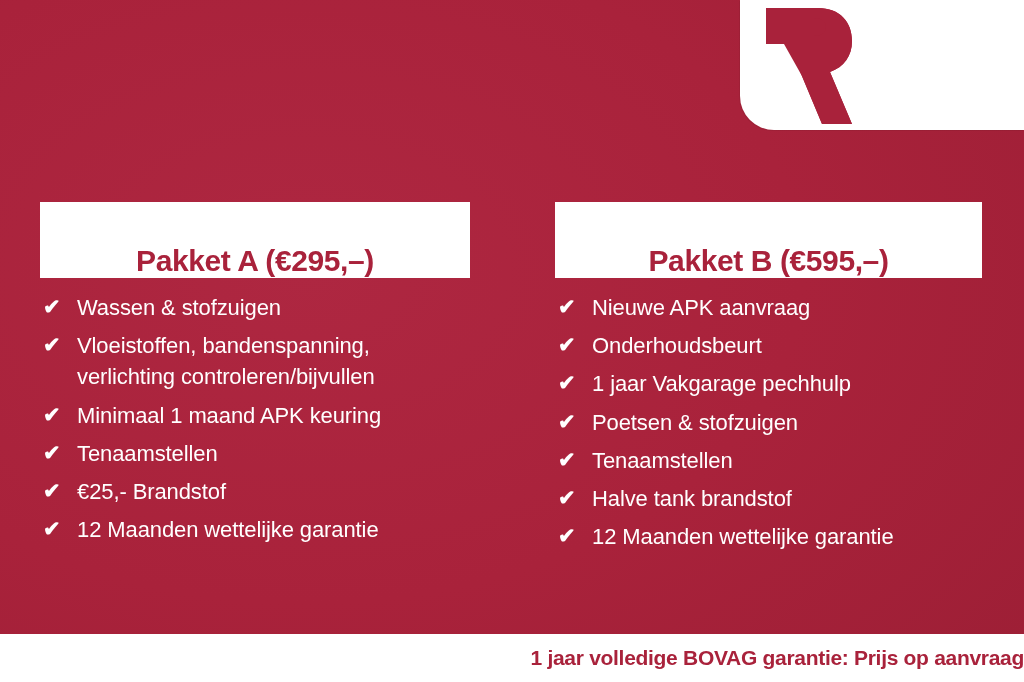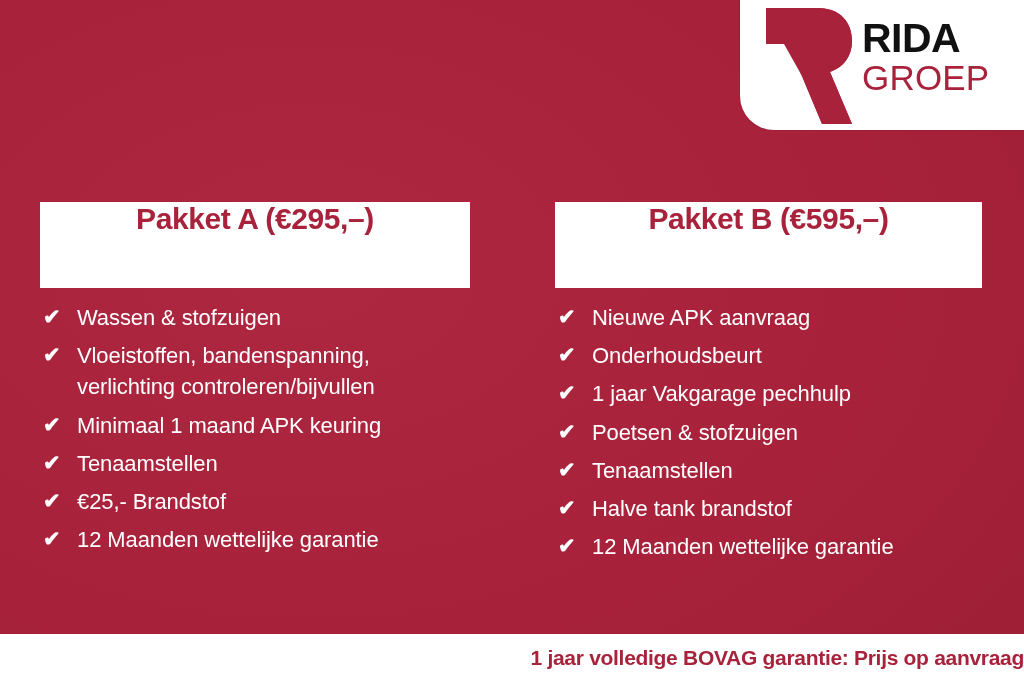--- a/index.html
+++ b/index.html
@@ -89,24 +89,24 @@
     height: 420px;
   }
   .package {
     position: absolute;
     top: 0;
   }
   .package.col-a { left: 40px;  width: 430px; }
   .package.col-b { left: 555px; width: 427px; }
 
   .package-header {
-    height: 86px;
+    height: 76px;
     background: #ffffff;
     display: flex;
-    align-items: flex-start;
+    align-items: flex-end;
     justify-content: center;
   }
   .package-title {
     color: #A9223B;
     font-size: 30px;
     font-weight: bold;
     letter-spacing: -0.4px;
     white-space: nowrap;
   }
 
@@ -165,24 +165,20 @@
 
 <div id="poster">
 
 
   <div class="logo-panel">
     <svg class="logo-mark" viewBox="0 0 92 120" aria-hidden="true">
       <path d="M4 2 H56 C78 2 90 16 90 35 C90 50 82 61 68 66 L90 118 H60 L40 70 L40 70 L22 38 L22 38 L4 38 Z" fill="#A9223B"></path>
       <path d="M4 2 H56 C78 2 90 16 90 35 C90 50 82 61 68 66 L90 118 H60 L34 56 L34 56 L34 30 L52 30 C60 30 64 26 64 21 C64 16 60 12 52 12 L22 12 L22 38 L4 38 Z" fill="#A9223B"></path>
       <path d="M4 2 L4 38 L22 38 L22 12 L4 12 Z" fill="#A9223B"></path>
     </svg>
-    <div class="logo-text">
-      <span class="logo-rida">RIDA</span>
-      <span class="logo-groep">GROEP</span>
-    </div>
   </div>
 
   <div class="columns">
 
     <div class="package col-a">
       <div class="package-header">
         <span class="package-title">Pakket A (€295,–)</span>
       </div>
       <ul class="feature-list" id="list-a">
           <li class="feature-item">

